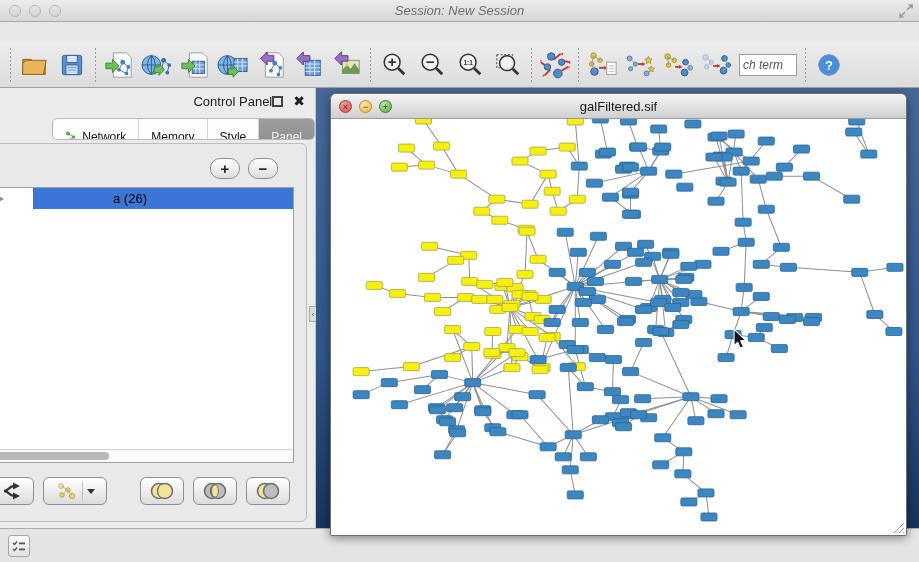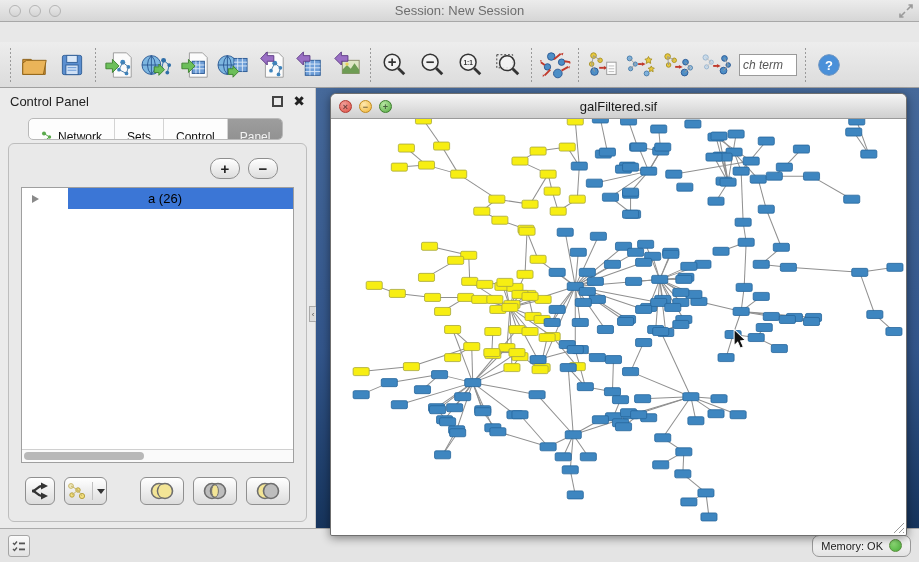--- a/index.html
+++ b/index.html
@@ -5,35 +5,35 @@
   * { margin:0; padding:0; box-sizing:border-box; }
   html,body { width:919px; height:562px; overflow:hidden;
     font-family:"Liberation Sans","DejaVu Sans",sans-serif; }
   #app { width:919px; height:562px; background:#e8e8e8; display:flex; flex-direction:column; position:relative; }
 
   
   .titlebar { height:22px; background:linear-gradient(#ececec,#d6d6d6); border-bottom:1px solid #a8a8a8;
     display:flex; align-items:center; position:relative; flex:0 0 auto; }
   .tl-group { display:flex; gap:8px; margin-left:9px; }
   .tl { width:12px; height:12px; border-radius:50%; border:1px solid #b4b4b4; background:linear-gradient(#e9e9e9,#d4d4d4); }
-  .titlebar .wtitle { position:absolute; left:0; right:0; text-align:center; font-size:13px; color:#6e6e6e; }
+  .titlebar .wtitle { position:absolute; left:0; right:0; text-align:center; font-size:13px; color:#6e6e6e;font-style:italic; }
   .fs-icon { position:absolute; right:6px; top:4px; width:14px; height:14px; }
 
   
   .toolbar { height:46px; background:linear-gradient(#ededed,#dcdcdc); border-bottom:1px solid #9f9f9f;
     display:flex; align-items:center; padding:0 6px; flex:0 0 auto;margin-top:20px; }
   .tbtn { width:38px; height:38px; display:flex; align-items:center; justify-content:center; border-radius:4px; }
   .tsep { width:1px; height:34px; margin:0 4px; background-image:linear-gradient(#9a9a9a 40%, transparent 40%); background-size:1px 4px; }
   .search-wrap { display:flex; align-items:center; margin:0 4px; }
   .search-input { width:58px; height:22px; border:1px solid #9a9a9a; background:#fff; font-size:12px;
     font-style:italic; color:#555; padding:0 3px; font-family:"Liberation Sans",sans-serif; }
 
   
   .mainrow { flex:1 1 auto; display:flex; min-height:0; }
-  .control-panel { width:316px; background:#ebebeb; display:flex; flex-direction:column; position:relative; border-right:1px solid #c7c7c7; }
+  .control-panel { width:316px; background:#ebebeb; display:flex; flex-direction:column; position:relative; border-right:1px solid #c7c7c7;align-items:flex-end; }
   .cp-header { height:26px; display:flex; align-items:center; padding:0 10px; }
   .cp-title { font-size:13px; color:#222; flex:1; }
   .cp-float { width:11px; height:11px; border:2px solid #444; margin-right:10px; }
   .cp-close { font-size:14px; color:#222; font-weight:bold; line-height:1; }
 
   .tabbar { display:flex; margin:4px 0 0 28px; background:#fdfdfd; border:1px solid #b9b9b9; border-radius:5px;
     height:22px; align-items:stretch; width:fit-content; overflow:hidden; }
   .tab { display:flex; align-items:center; padding:18px 12px; font-size:12px; color:#111; border-right:1px solid #d4d4d4; gap:5px; }
   .tab:last-child { border-right:none; }
   .tab.active { background:linear-gradient(#9d9d9d,#8a8a8a); color:#f3f3f3; }
@@ -320,24 +320,24 @@
         <div class="tab">
           <svg class="tab-icon" viewBox="0 0 12 12">
             <circle cx="3" cy="2.5" r="2" fill="#59a94b"></circle>
               <circle cx="8.5" cy="6" r="1.7" fill="#59a94b"></circle>
             <circle cx="4" cy="9.5" r="1.7" fill="#59a94b"></circle>
             <path d="M3 2.5 L8.5 6 L4 9.5" stroke="#59a94b" fill="none"></path>
           </svg>
           <span>Network</span>
         </div>
         <div class="tab">
-          <span>Sets</span>
+          <span>Memory</span>
         </div>
         <div class="tab">
-          <span>Control</span>
+          <span>Style</span>
         </div>
         <div class="tab active">
           <span>Panel</span>
         </div>
       </div>
 
       <div class="cp-card">
         <div class="pm-row">
           <div class="pm-btn">+</div>
           <div class="pm-btn">−</div>
@@ -909,19 +909,15 @@
 
   <div class="statusbar">
     <div class="task-btn">
       <svg width="14" height="12" viewBox="0 0 14 12">
         <path d="M1 3 l1.5 1.5 L5 1.5" stroke="#555" stroke-width="1.4" fill="none"></path>
         <rect x="7" y="2.5" width="6" height="1.8" fill="#555"></rect>
         <path d="M1 9 l1.5 1.5 L5 7.5" stroke="#555" stroke-width="1.4" fill="none"></path>
         <rect x="7" y="8.5" width="6" height="1.8" fill="#555"></rect>
       </svg>
     </div>
-    <div class="memory-pill">
-      <span>Memory: OK</span>
-      <div class="mem-dot"></div>
-    </div>
   </div>
 
 </div>
 
 </body></html>

